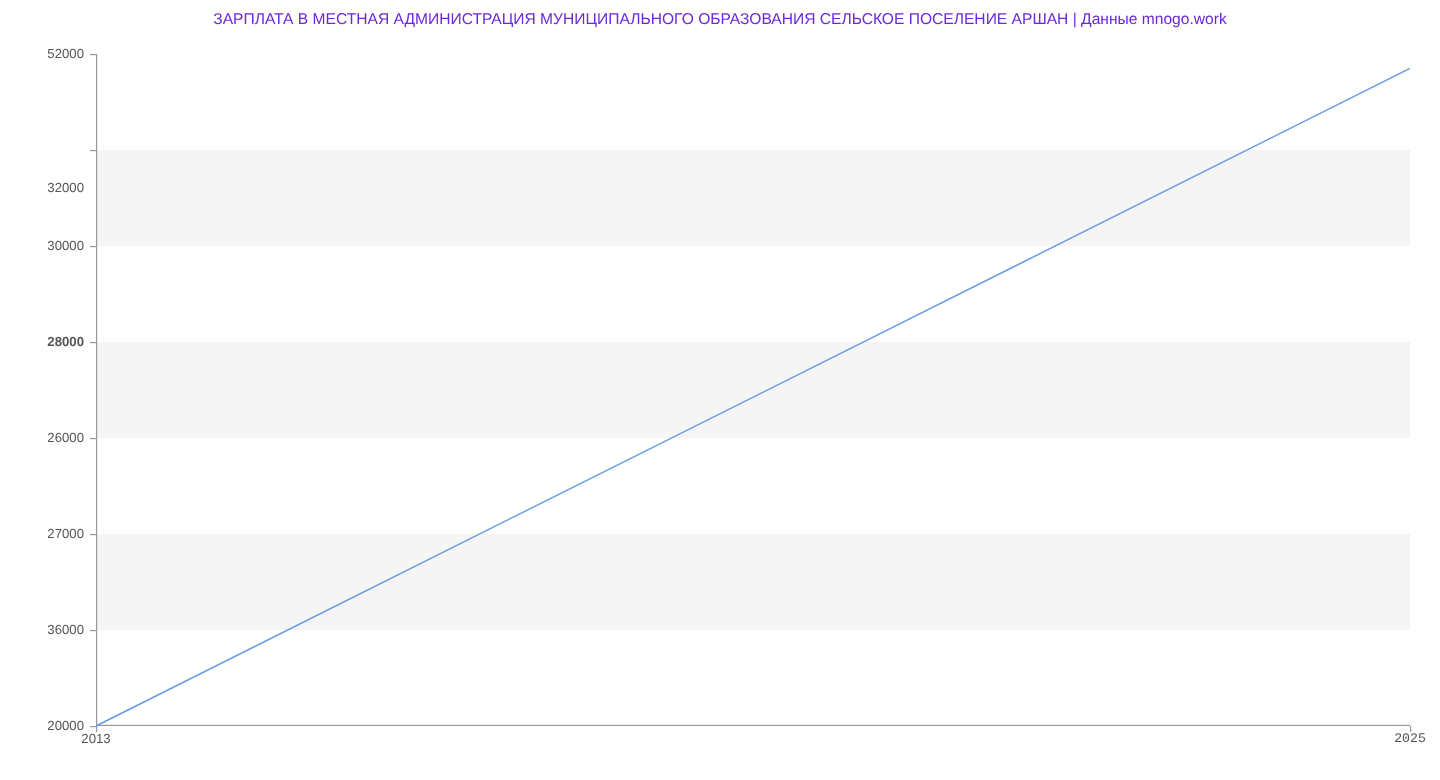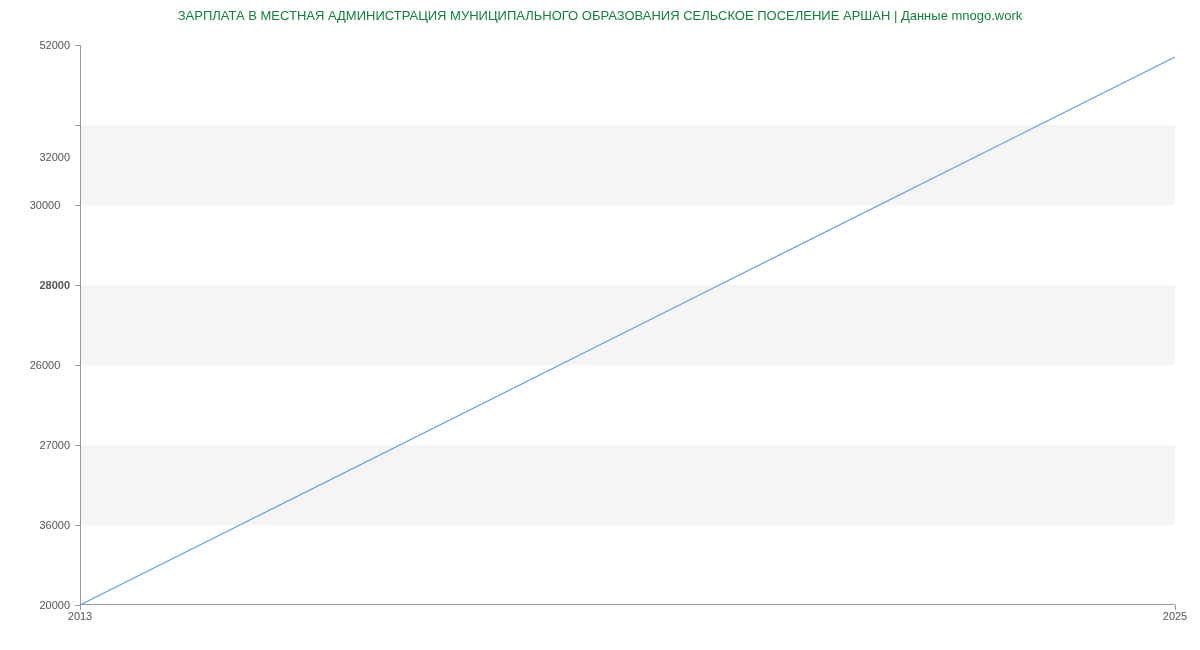--- a/index.html
+++ b/index.html
@@ -9,21 +9,21 @@
     background: #ffffff;
   }
   .chart-container {
     width: 1200px;
     height: 650px;
     position: relative;
   }
   .chart-title {
     text-align: center;
     font-size: 13px;
-    color: #15803d;
+    color: #6d28d9;
     padding-top: 8px;
     font-weight: normal;
   }
   .plot-area {
     position: absolute;
     left: 80px;
     top: 45px;
     width: 1095px;
     height: 560px;
   }
@@ -107,28 +107,28 @@
         <div class="y-tick-mark" style="top: 400px;"></div>
         <div class="y-tick-mark" style="top: 320px;"></div>
         <div class="y-tick-mark" style="top: 240px;"></div>
         <div class="y-tick-mark" style="top: 160px;"></div>
         <div class="y-tick-mark" style="top: 80px;"></div>
         <div class="y-tick-mark" style="top: 0px;"></div>
       </div>
     <div id="xticks">
         <div class="x-tick-label" style="left: 0px;">2013</div>
         <div class="x-tick-mark" style="left: 0px;"></div>
-        <div class="x-tick-label" style="left: 1095px;">2025</div>
+        <div class="x-tick-label" style="left: 1095px; font-family: Liberation Mono, monospace;">2025</div>
         <div class="x-tick-mark" style="left: 1095px;"></div>
       </div>
     <svg class="line-svg">
       <polyline id="series" fill="none" stroke-width="1.2" points="0,560 1095,12" stroke="#6699dd"></polyline>
     </svg>
   </div>
 <div class="y-tick-label" style="top: 605px; position: absolute; left: 20px; right: auto;">20000</div>
     <div class="y-tick-label" style="top: 525px; position: absolute; left: 20px; right: auto;">36000</div>
     <div class="y-tick-label" style="top: 445px; position: absolute; left: 20px; right: auto;">27000</div>
-    <div class="y-tick-label" style="top: 365px; position: absolute; left: 20px; right: auto; text-align: center;">26000</div>
+    <div class="y-tick-label" style="top: 365px; position: absolute; left: 20px; right: auto;">26000</div>
     <div class="y-tick-label" style="top: 285px; position: absolute; left: 20px; right: auto; font-weight: bold;">28000</div>
-    <div class="y-tick-label" style="top: 205px; position: absolute; left: 20px; right: auto; text-align: center;">30000</div>
+    <div class="y-tick-label" style="top: 205px; position: absolute; left: 20px; right: auto;">30000</div>
     <div class="y-tick-label" style="top: 125px; position: absolute; left: 20px; right: auto; margin-top: 32px;">32000</div>
     <div class="y-tick-label" style="top: 45px; position: absolute; left: 20px; right: auto;">52000</div>
   </div>
 
 </body></html>

